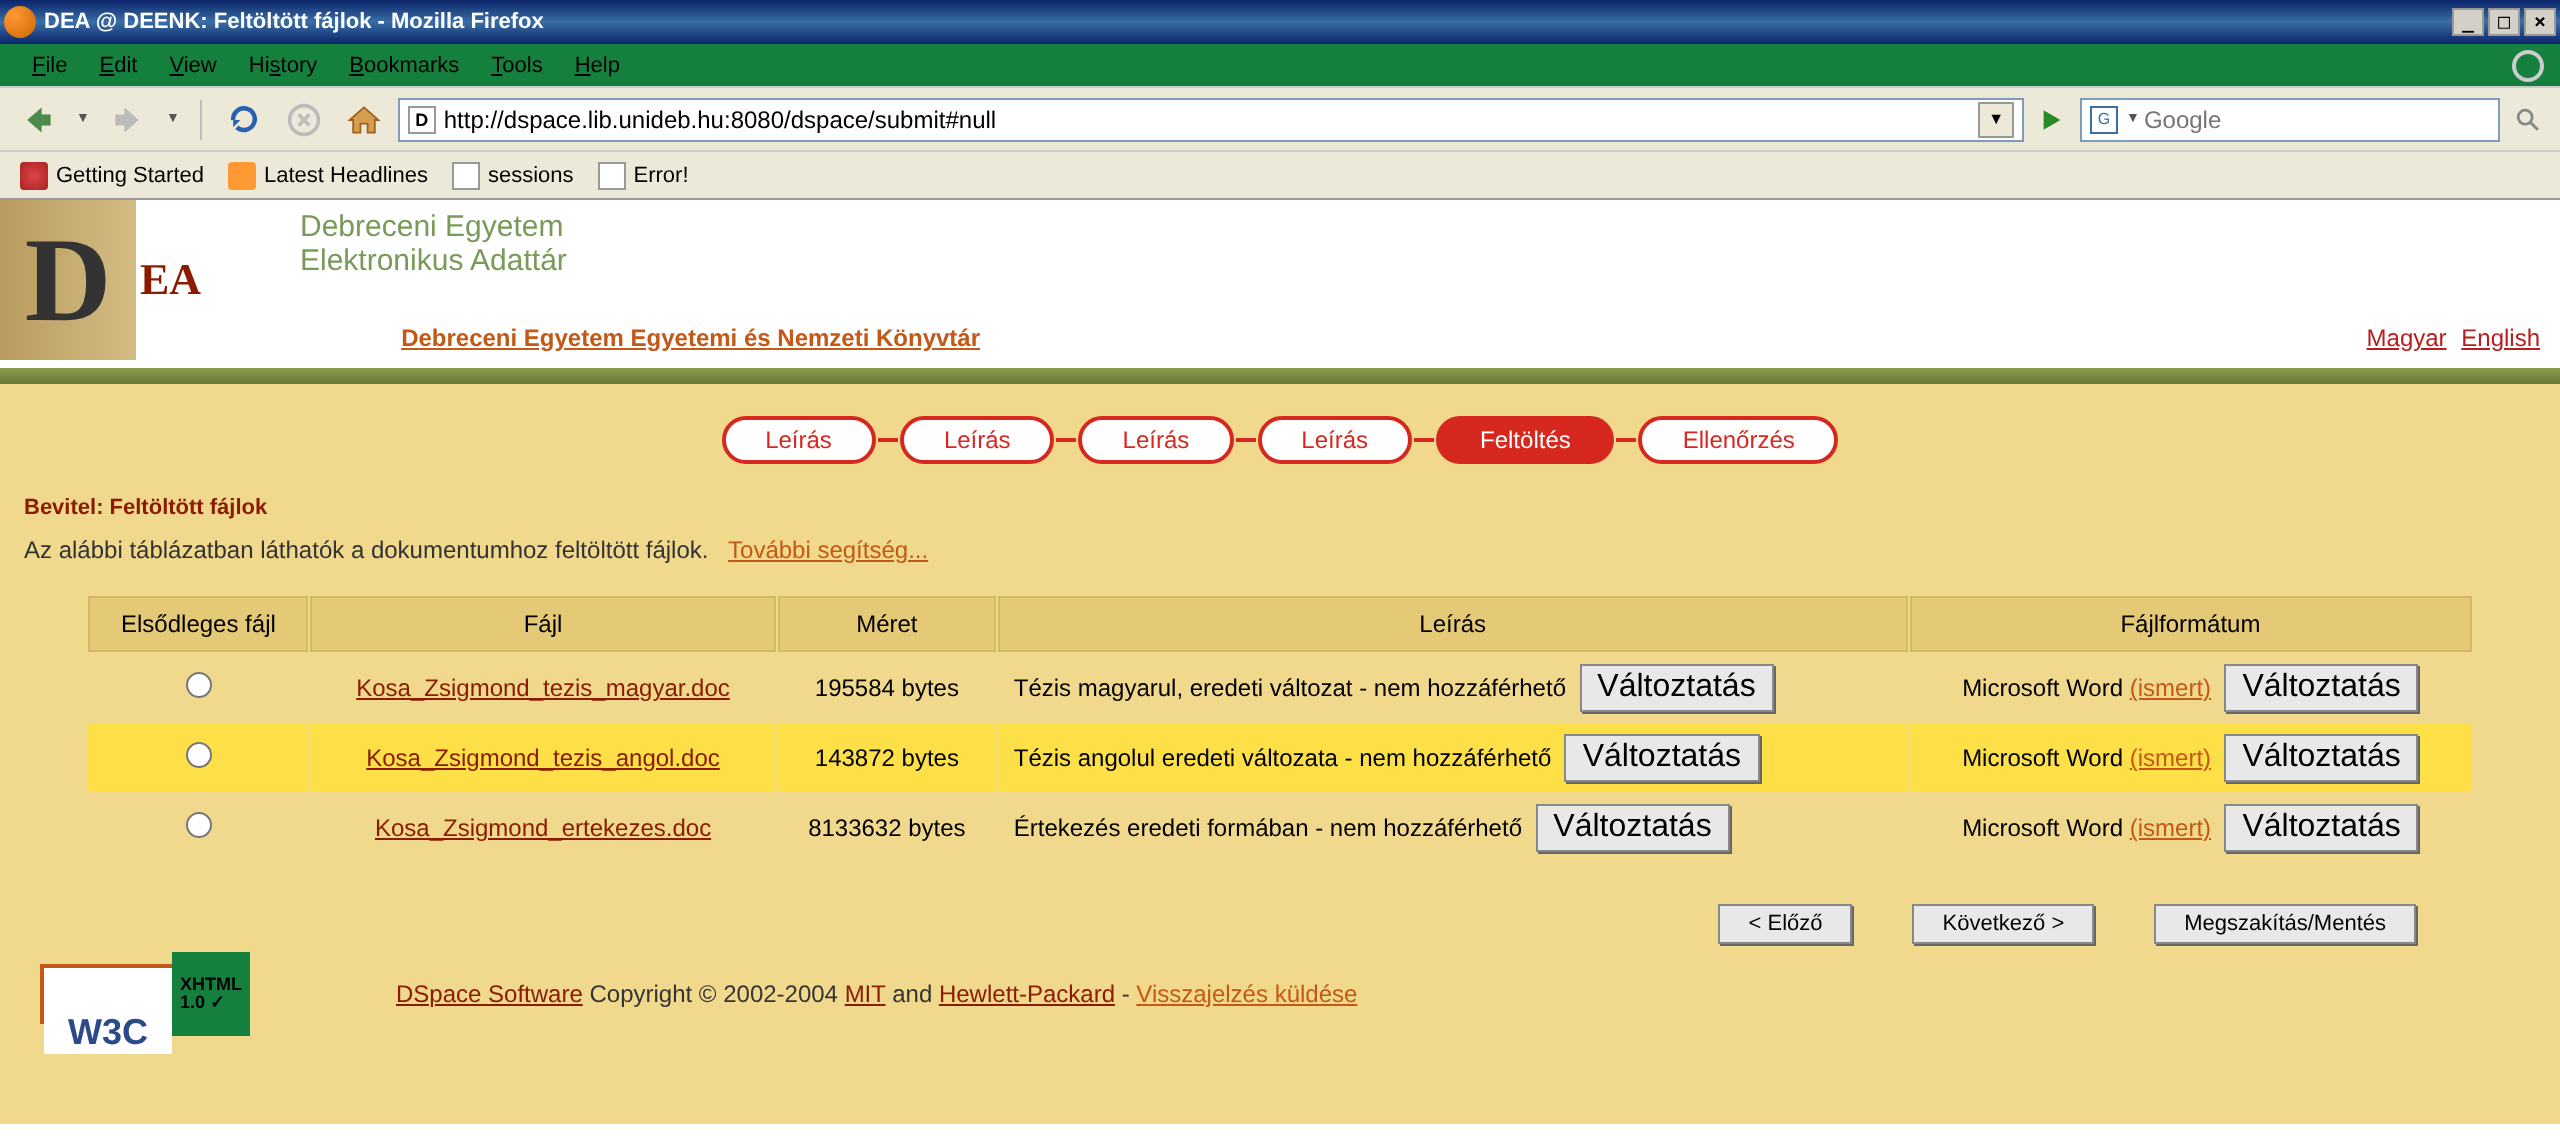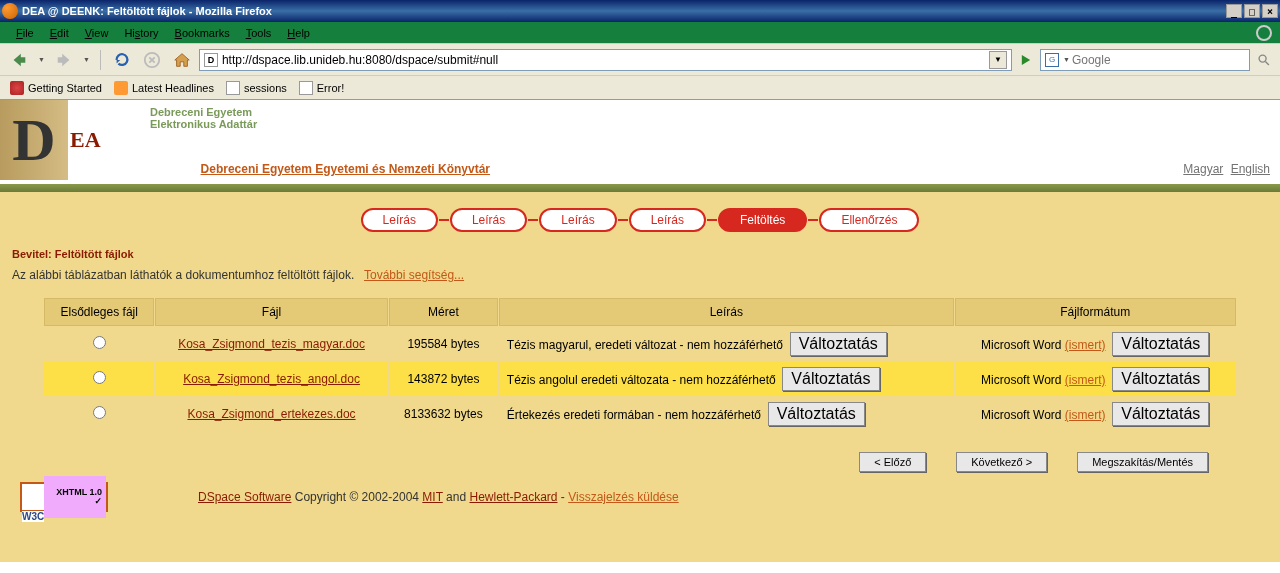--- a/index.html
+++ b/index.html
@@ -38,24 +38,24 @@
 .bm-item { display: flex; align-items: center; gap: 4px; padding: 2px 4px; cursor: pointer; }
 .bm-icon { width: 14px; height: 14px; }
 .bm-red { background: radial-gradient(circle, #d44, #a22); border-radius: 2px; }
 .bm-orange { background: #f93; border-radius: 2px; }
 .bm-page { background: #fff; border: 1px solid #999; }
 
 .content { background: #fff; height: calc(573px - 22px - 22px - 32px - 24px); overflow: auto; }
 .header-strip { display: flex; align-items: flex-end; padding: 0 10px 4px 0; background: #fff; }
 .logo { width: 68px; height: 80px; background: linear-gradient(to right, #b89b5e, #d4bc84); display: flex; align-items: center; justify-content: center; font-family: serif; font-size: 60px; font-weight: bold; color: #333; }
 .logo-ea { font-family: serif; font-size: 22px; font-weight: bold; color: #8a1a00; margin-left: 2px; align-self: center; }
-.logo-sub { font-size: 11px; color: #7a9a5a; line-height: 1.1; margin-left: 40px; margin-top: 4px; position:absolute;font-weight:bold; }
+.logo-sub { font-size: 15px; color: #7a9a5a; line-height: 1.1; margin-left: 40px; margin-top: 4px; position:absolute; }
 .header-link { margin-left: 100px; color: #c35817; text-decoration: underline; font-weight: bold; font-size: 12px; align-self: flex-end; margin-bottom: 4px; }
 .header-langs { margin-left: auto; align-self: flex-end; margin-bottom: 4px; font-size:12px; }
-.header-langs a { color: #737373; text-decoration: underline; margin-left: 4px; }
+.header-langs a { color: #b91c1c; text-decoration: underline; margin-left: 4px; }
 .green-bar { height: 8px; background: linear-gradient(to bottom, #8a9a4a, #6a7a3a); }
 
 .page-body { background: #f0d98c; padding: 10px 12px; min-height: 370px; }
 .steps { display: flex; justify-content: center; gap: 0; margin: 6px 0 16px; }
 .step { border: 2px solid #d6281f; border-radius: 14px; padding: 3px 20px; background: #fff; color: #d6281f; font-size: 12px; margin: 0 1px; position: relative; }
 .step.active { background: #d6281f; color: #fff; }
 .step-conn { width: 10px; height: 2px; background: #d6281f; align-self: center; }
 
 .page-title { color: #8a1a00; font-size: 11px; font-weight: bold; margin: 8px 0; }
 .page-desc { font-size: 12px; color: #333; margin-bottom: 12px; }
@@ -69,22 +69,22 @@
 .file-table td:nth-child(4) { text-align: left; }
 .file-link { color: #8a1a00; text-decoration: underline; }
 .ismert { color: #c35817; text-decoration: underline; }
 .chg-btn { background: #e8e8e8; border: 1px solid #888; padding: 2px 8px; cursor: pointer; font-size: 16px; box-shadow: 1px 1px 0 #666; }
 
 .nav-buttons { display: flex; justify-content: flex-end; gap: 30px; margin: 20px 60px 0 0; }
 .nav-buttons button { background: #e8e8e8; border: 1px solid #888; padding: 3px 14px; cursor: pointer; font-size: 11px; box-shadow: 1px 1px 0 #666; }
 
 .footer { display: flex; align-items: center; gap: 10px; padding: 10px 8px; font-size: 12px; }
 .w3c-badge { border: 2px solid #c35817; background:#fff; width: 88px; height: 30px; display: flex; align-items: center; font-size: 9px; font-weight: bold; }
-.w3c-l { background:#fff; color:#2a4a8a; padding:0 0; font-size:10px;margin-top:38px;}
-.w3c-r { background:#f0abfc; color:#000; padding:12px 4px; flex:1; text-align:right; line-height:1;}
+.w3c-l { background:#fff; color:#2a4a8a; padding:0 12px; font-size:18px;margin-top:38px;}
+.w3c-r { background:#15803d; color:#000; padding:12px 4px; flex:1; text-align:left; line-height:1;}
 .footer-text { color: #333; margin-left: 80px;}
 .footer-text a { color: #8a1a00; text-decoration: underline; }
 .footer-text a.orange { color: #c35817; }
 </style>
 </head>
 <body>
 
 <div class="titlebar">
   <div class="titlebar-icon"></div>
   <div class="titlebar-text">DEA @ DEENK: Feltöltött fájlok - Mozilla Firefox</div>

